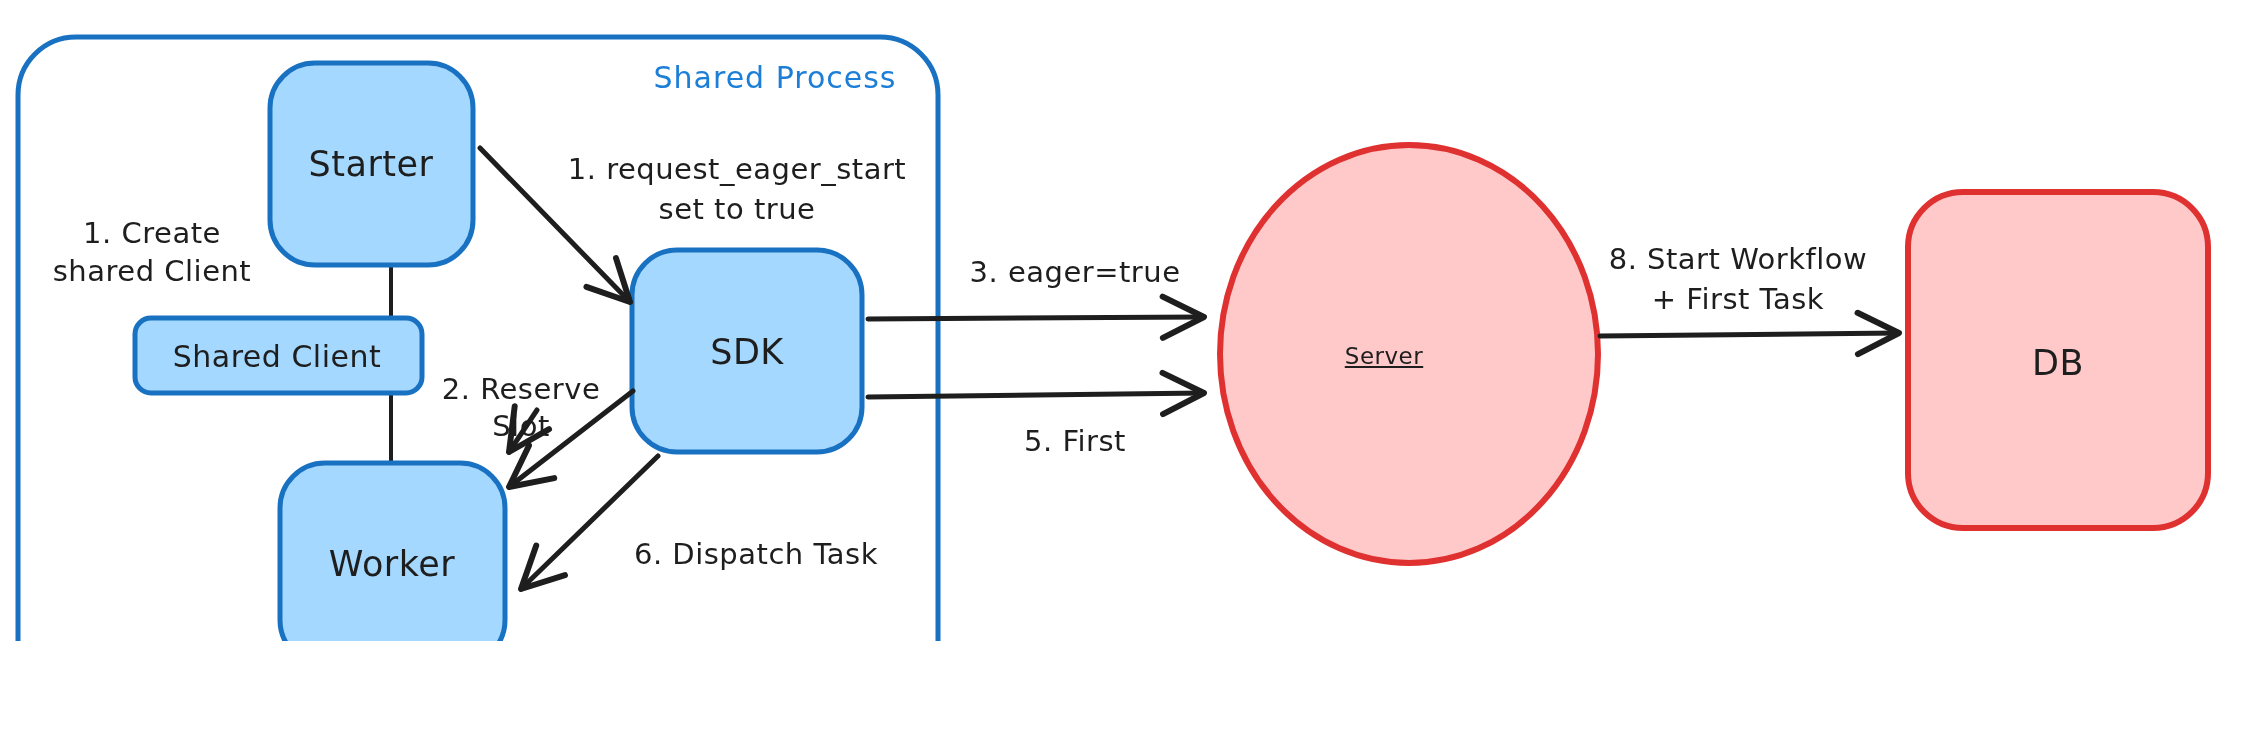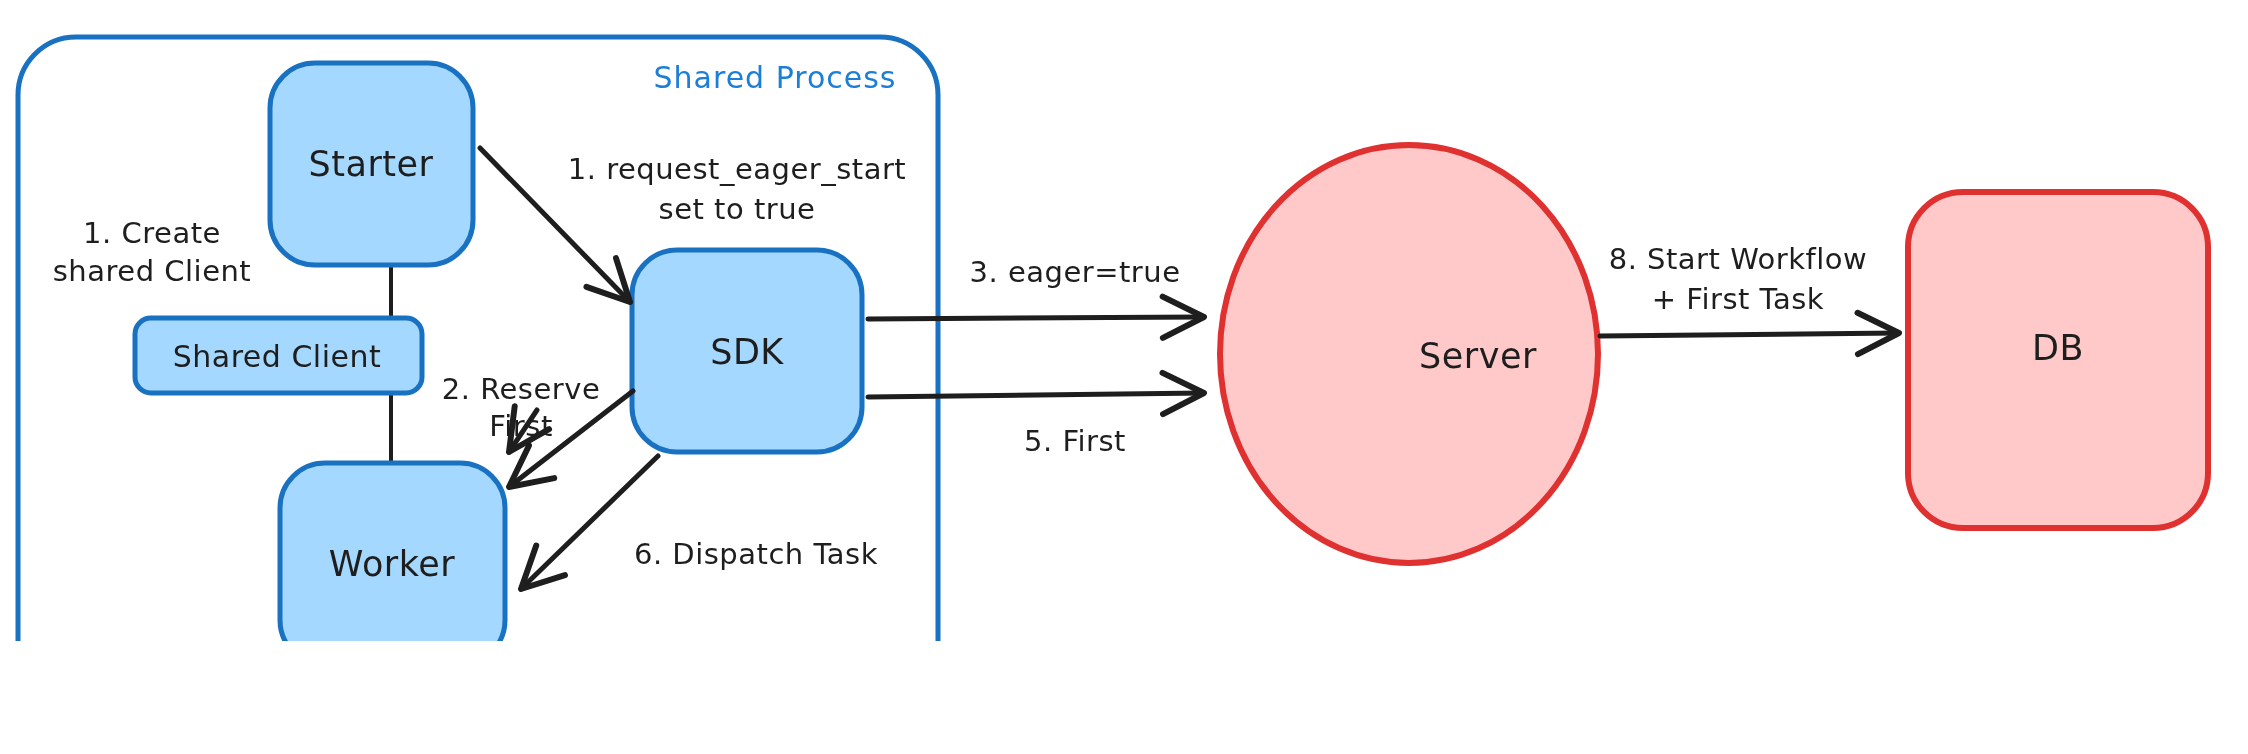--- a/index.html
+++ b/index.html
@@ -79,36 +79,36 @@
     <line x1="868" y1="397" x2="1204" y2="393" class="arrow" marker-end="url(#ah)"></line>
     <line x1="1600" y1="336" x2="1899" y2="333" class="arrow" marker-end="url(#ah)"></line>
   </svg>
 
   <div class="lbl f-proc" style="left:775px;top:77px;">Shared Process</div>
 
   <div class="lbl f-node" style="left:371px;top:164px;">Starter</div>
   <div class="lbl" style="left:277px;top:356px;font-size:30px;">Shared Client</div>
   <div class="lbl f-node" style="left:392px;top:564px;">Worker</div>
   <div class="lbl f-node" style="left:747px;top:352px;">SDK</div>
-  <div class="lbl" style="left:1478px;top:356px;font-size:35px;">Server</div>
-  <div class="lbl f-node" style="left:2058px;top:348px;">DB</div>
+  <div class="lbl" style="left:1384px;top:356px;font-size:23px;text-decoration:underline;">Server</div>
+  <div class="lbl f-node" style="left:2058px;top:363px;">DB</div>
 
   <div class="blk f-ann lh38" style="left:152px;top:214px;">
     <span>1. Create</span>
     <span>shared Client</span>
   </div>
 
   <div class="blk f-ann lh40" style="left:737px;top:149px;">
     <span>1. request_eager_start</span>
     <span>set to true</span>
   </div>
 
   <div class="blk f-ann lh37" style="left:521px;top:371px;">
     <span>2. Reserve</span>
-    <span>First</span>
+    <span>Slot</span>
   </div>
 
   <div class="lbl f-ann" style="left:1075px;top:272px;">3. eager=true</div>
 
   <div class="blk f-ann lh39" style="left:1075px;top:422px;">
     <span>5. First</span>
   </div>
 
   <div class="blk f-ann lh40" style="left:1738px;top:239px;">
     <span>8. Start Workflow</span>

